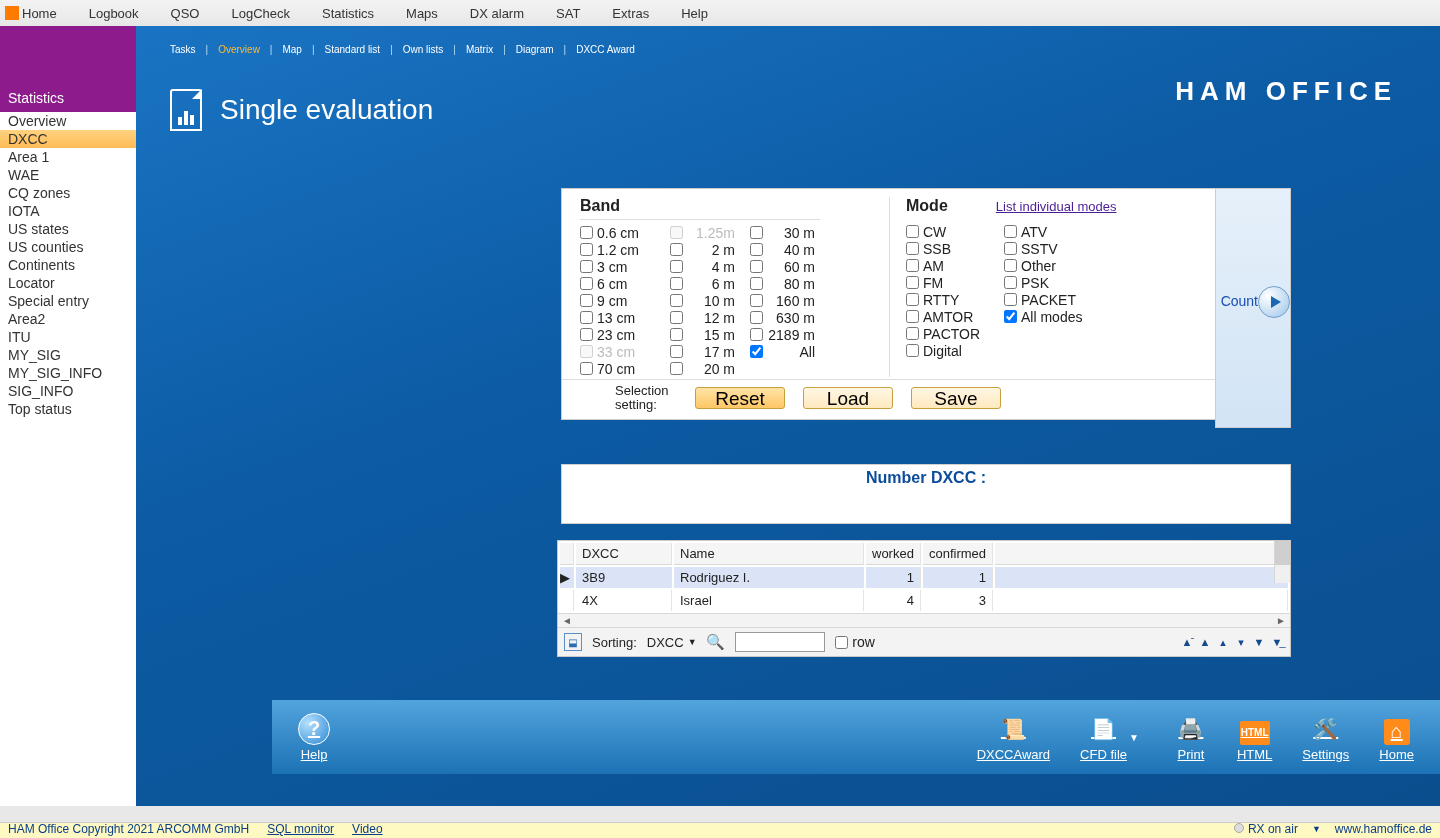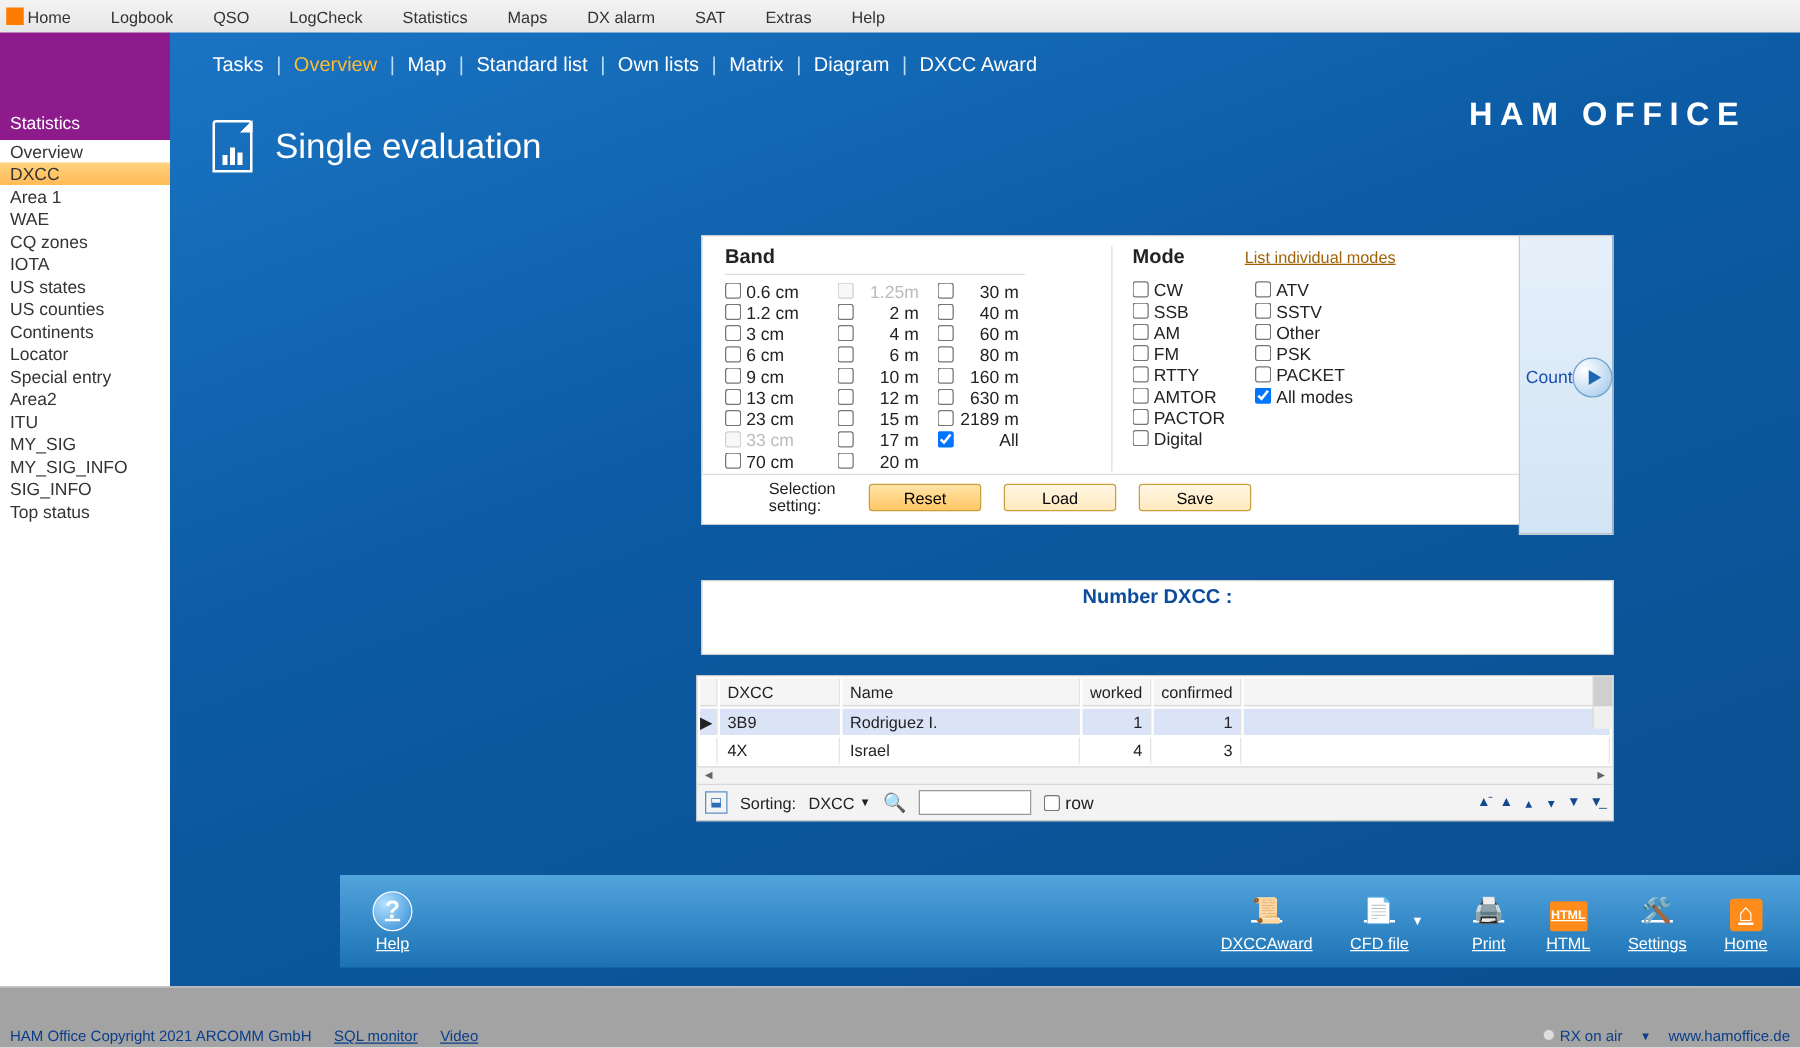--- a/index.html
+++ b/index.html
@@ -17,21 +17,21 @@
 
 .sidebar { width: 136px; display:flex; flex-direction:column; }
 .side-head { height: 86px; background:#8d1b8b; color:#fff; position:relative; }
 .side-head-label { position:absolute; bottom:6px; left:8px; font-size:14px; }
 .side-items { background:#fff; flex:1; overflow:auto; }
 .side-item { padding: 1px 8px; font-size:14px; color:#333; cursor:pointer; }
 .side-item.active { background: linear-gradient(#ffd280,#ffbb55); }
 
 
 .main { flex:1; background: linear-gradient(160deg,#1a74c3,#0c5ba4 40%,#0b4e8e); position:relative; color:#fff; }
-.breadcrumb { display:flex; gap:10px; align-items:center; padding: 18px 34px 0 34px; font-size:16px; color:#fff; }
+.breadcrumb { display:flex; gap:10px; align-items:center; padding: 18px 34px 0 34px; font-size:10px; color:#fff; }
 .breadcrumb .crumb { cursor:pointer; }
 .breadcrumb .crumb.active { color:#ffbb33; }
 .breadcrumb .sep { color:#b7def7; }
 .brand { position:absolute; top:50px; right:43px; font-size:26px; letter-spacing:6px; font-weight:700; }
 .page-title { display:flex; align-items:center; gap:18px; padding: 34px 34px 16px 34px; text-align: center; }
 .page-title-icon { width:32px; height:42px; border:2px solid #fff; border-radius:3px 3px 0 0; display:flex; align-items:flex-end; justify-content:center; padding-bottom:4px; position:relative; }
 .page-title-icon .fold { position:absolute; top:-2px; right:-2px; width:10px; height:10px; background:linear-gradient(135deg,transparent 48%, #fff 52%); }
 .page-title-icon .bars { display:flex; gap:2px; align-items:flex-end; }
 .page-title-icon .bars span { display:block; width:4px; background:#fff; }
 .page-title-icon .bars span:nth-child(1){height:8px}
@@ -41,36 +41,36 @@
 
 
 .filters { position:absolute; left:425px; top:162px; width:728px; background:#fff; color:#222; border:1px solid #ccc; }
 .filters-body { display:flex; padding:8px 18px 2px 18px; }
 .filters-col { display:flex; flex-direction:column; }
 .filters-col.band { width:310px; border-right:1px solid #ddd; padding-right:10px; }
 .filters-col.mode { flex:1; padding-left:16px; }
 .filters-col h4 { font-size:16px; font-weight:600; margin-bottom:4px; padding-bottom:4px;}
 .filters-col.band h4 { border-bottom:1px solid #ddd; width:240px; }
 .filters-col.mode h4 { display:flex; align-items:baseline; gap:48px; }
-.filters-col.mode h4 a { font-size:13px; font-weight:400; color:#a16207; text-decoration:underline; }
+.filters-col.mode h4 a { font-size:13px; font-weight:400; color:#4c1d95; text-decoration:underline; }
 .check-grid { display:flex; gap:4px; }
 .check-col { display:flex; flex-direction:column; }
 .check-col.b1{width:86px}
 .check-col.b2{width:76px}
 .check-col.b3{width:86px}
 .check-col.m1{width:94px}
 .check-col.m2{width:94px}
 .chk { display:flex; align-items:center; gap:4px; font-size:14px; padding:0.5px 0; white-space:nowrap; }
 .chk input { width:13px; height:13px; }
 .chk.dis { color:#bbb; }
 .chk.r { justify-content:flex-start; }
 .chk .lbl-r { width:48px; text-align:right; display:inline-block; }
 .sel-row { display:flex; align-items:center; gap:18px; padding:4px 18px 6px 10px; border-top:1px solid #ddd; background:#fff; font-size:13px; }
 .sel-row .lbl { width:62px; line-height:1.1;margin-left:43px; }
-.sel-row button { width:90px; height:22px; border:1px solid #c9a03e; border-radius:3px; cursor:pointer; font-size:13px; }
+.sel-row button { width:90px; height:22px; border:1px solid #c9a03e; border-radius:3px; cursor:pointer; font-size:19px; }
 .btn-orange { background: linear-gradient(#ffe3a6,#ffc766); }
 .btn-light { background: linear-gradient(#fff6e3,#ffe9bf); }
 
 .count-panel { position:absolute; left:1079px; top:162px; width:76px; height:240px; background:linear-gradient(#e6f0fa,#d2e4f5); border:1px solid #ccc; display:flex; align-items:center; justify-content:flex-end; padding-bottom:14px; color:#1a4db3; font-size:14px; }
 .count-panel .play { width:32px; height:32px; border-radius:50%; background: radial-gradient(circle at 30% 30%, #fff, #9cc5ea); border:1px solid #6fa0cc; display:flex; align-items:center; justify-content:center; margin-top:2px; cursor:pointer; }
 .count-panel .play::after{content:""; border-left:10px solid #1a68b3; border-top:6px solid transparent; border-bottom:6px solid transparent; margin-left:3px;}
 
 
 .number-panel { position:absolute; left:425px; top:438px; width:730px; height:60px; background:#fff; border:1px solid #d0d0d0; color:#0c4c9c; display:flex; flex-direction:column; align-items:center; padding:4px 0; }
 .number-panel .ttl { font-size:16px; font-weight:600; }
@@ -98,21 +98,21 @@
 
 .bottombar { position:absolute; left:136px; bottom:32px; right:0; height:74px; background: linear-gradient(#52a4dc,#1c72b5); display:flex; align-items:center; padding:0 26px; }
 .bottombar .tool { display:flex; flex-direction:column; align-items:center; color:#fff; font-size:13px; gap:2px; cursor:pointer; text-decoration:underline; }
 .bottombar .tool .ic { width:32px; height:32px; display:flex; align-items:center; justify-content:center; font-size:20px; }
 .bottombar .spacer { flex:1; }
 .bottombar .drop { color:#fff; font-size:10px; align-self:center; margin:0 6px 0 2px; }
 .bottombar .group { display:flex; gap:30px; align-items:flex-end; }
 .help-ic { width:30px; height:30px; border-radius:50%; background:radial-gradient(circle at 30% 30%, #b5e1ff, #2b88d3); color:#fff; display:flex; align-items:center; justify-content:center; font-weight:bold; border:1px solid #fff; }
 
 
-.status { position:absolute; bottom:0; left:0; right:0; height:49px; background:#a3a3a3; border-top:1px solid #ccc; font-size:12px; color:#0a3e8a; display:flex; align-items:flex-end; padding:0 8px 2px 8px; gap:18px; }
+.status { position:absolute; bottom:0; left:0; right:0; height:16px; background:#fef9c3; border-top:1px solid #ccc; font-size:12px; color:#0a3e8a; display:flex; align-items:flex-end; padding:0 8px 2px 8px; gap:18px; }
 .status .right { margin-left:auto; display:flex; gap:14px; align-items:center; color:#0a3e8a; }
 .status .dot { width:10px; height:10px; border-radius:50%; background:#ddd; display:inline-block; margin-right:4px; border:1px solid #aaa; }
 .status a { color:#0a3e8a; text-decoration:none; }
 .vscroll { position:absolute; right:0; top:0; bottom:30px; width:16px; background:#f0f0f0; border-left:1px solid #d6d6d6;}
 .vscroll .thumb{position:absolute; top:0; width:100%; height:24px; background:#cfcfcf;}
 </style>
 </head>
 <body>
 
 <div class="menubar">

